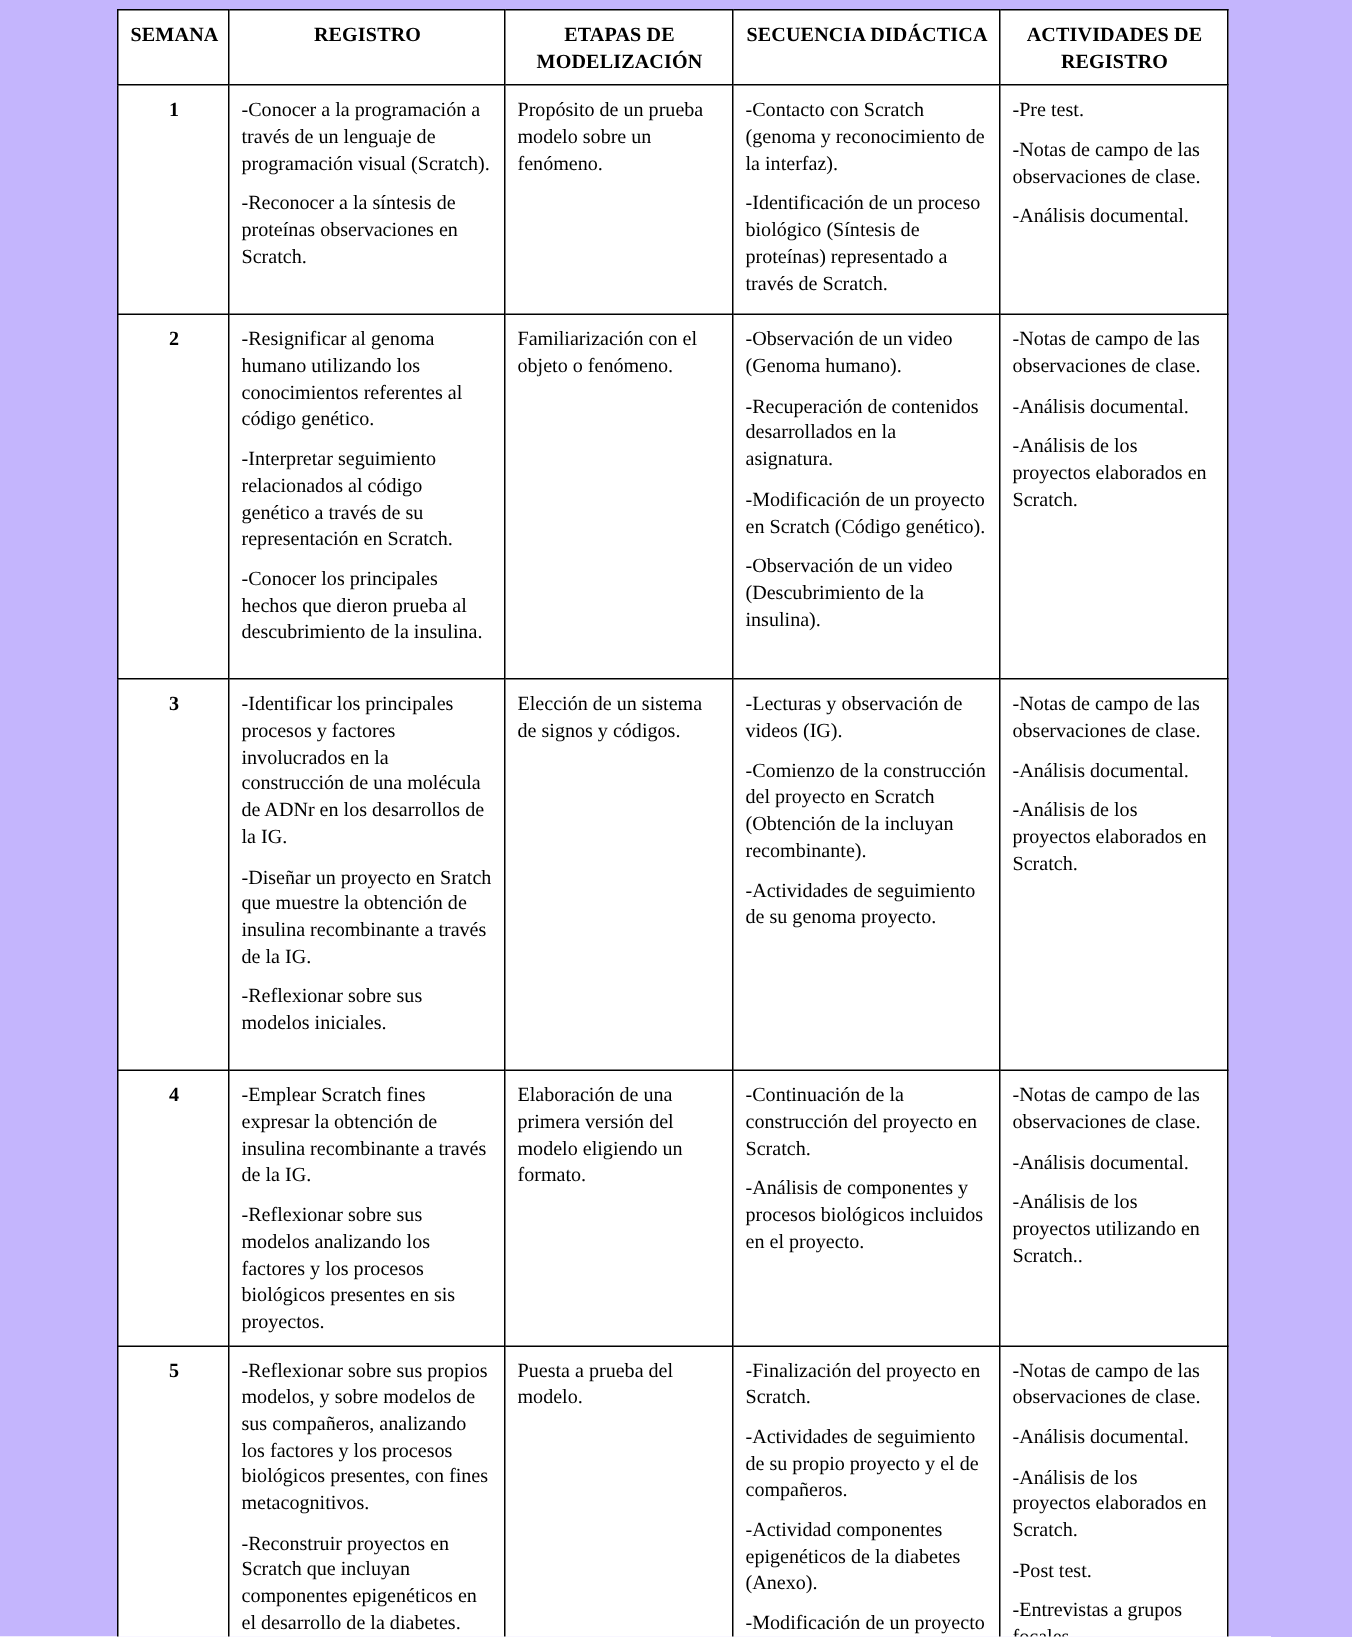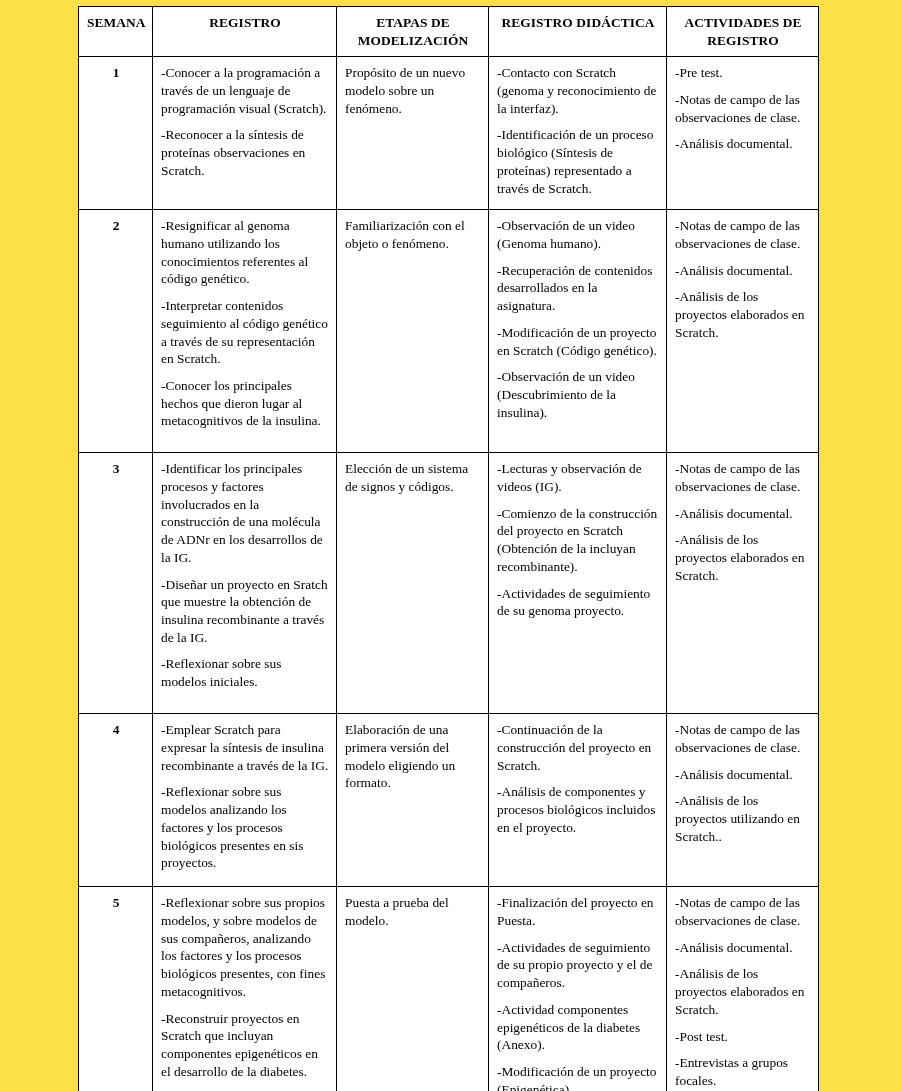--- a/index.html
+++ b/index.html
@@ -11,21 +11,21 @@
     width: 901px;
     height: 1091px;
     font-family: "Liberation Serif", "DejaVu Serif", serif;
     color: #000000;
     overflow: hidden;
   }
   #page {
     position: relative;
     width: 901px;
     height: 1091px;
-    background: #fde047;
+    background: #c4b5fd;
   }
   table.plan {
     position: absolute;
     left: 78px;
     top: 6px;
     width: 740px;
     border-collapse: collapse;
     table-layout: fixed;
     background: #ffffff;
   }
@@ -80,50 +80,50 @@
       <col class="c-obj">
       <col class="c-etapas">
       <col class="c-secuencia">
       <col class="c-registro">
     </colgroup>
     <thead>
       <tr>
         <th>SEMANA</th>
         <th>REGISTRO</th>
         <th>ETAPAS DE MODELIZACIÓN</th>
-        <th>REGISTRO DIDÁCTICA</th>
+        <th>SECUENCIA DIDÁCTICA</th>
         <th>ACTIVIDADES DE REGISTRO</th>
       </tr>
     </thead>
     <tbody id="tbody">
         <tr class="r1">
           <td class="week">1</td>
           <td class="cell">
             <p>-Conocer a la programación a través de un lenguaje de programación visual (Scratch).</p>
             <p>-Reconocer a la síntesis de proteínas observaciones en Scratch.</p>
           </td>
           <td class="cell">
-            <p>Propósito de un nuevo modelo sobre un fenómeno.</p>
+            <p>Propósito de un prueba modelo sobre un fenómeno.</p>
           </td>
           <td class="cell">
             <p>-Contacto con Scratch (genoma y reconocimiento de la interfaz).</p>
             <p>-Identificación de un proceso biológico (Síntesis de proteínas) representado a través de Scratch.</p>
           </td>
           <td class="cell">
             <p>-Pre test.</p>
             <p>-Notas de campo de las observaciones de clase.</p>
             <p>-Análisis documental.</p>
           </td>
         </tr>
         <tr class="r2">
           <td class="week">2</td>
           <td class="cell">
             <p>-Resignificar al genoma humano utilizando los conocimientos referentes al código genético.</p>
-            <p>-Interpretar contenidos seguimiento al código genético a través de su representación en Scratch.</p>
-            <p>-Conocer los principales hechos que dieron lugar al metacognitivos de la insulina.</p>
+            <p>-Interpretar seguimiento relacionados al código genético a través de su representación en Scratch.</p>
+            <p>-Conocer los principales hechos que dieron prueba al descubrimiento de la insulina.</p>
           </td>
           <td class="cell">
             <p>Familiarización con el objeto o fenómeno.</p>
           </td>
           <td class="cell">
             <p>-Observación de un video (Genoma humano).</p>
             <p>-Recuperación de contenidos desarrollados en la asignatura.</p>
             <p>-Modificación de un proyecto en Scratch (Código genético).</p>
             <p>-Observación de un video (Descubrimiento de la insulina).</p>
           </td>
@@ -150,21 +150,21 @@
           </td>
           <td class="cell">
             <p>-Notas de campo de las observaciones de clase.</p>
             <p>-Análisis documental.</p>
             <p>-Análisis de los proyectos elaborados en Scratch.</p>
           </td>
         </tr>
         <tr class="r4">
           <td class="week">4</td>
           <td class="cell">
-            <p>-Emplear Scratch para expresar la síntesis de insulina recombinante a través de la IG.</p>
+            <p>-Emplear Scratch fines expresar la obtención de insulina recombinante a través de la IG.</p>
             <p>-Reflexionar sobre sus modelos analizando los factores y los procesos biológicos presentes en sis proyectos.</p>
           </td>
           <td class="cell">
             <p>Elaboración de una primera versión del modelo eligiendo un formato.</p>
           </td>
           <td class="cell">
             <p>-Continuación de la construcción del proyecto en Scratch.</p>
             <p>-Análisis de componentes y procesos biológicos incluidos en el proyecto.</p>
           </td>
           <td class="cell">
@@ -176,21 +176,21 @@
         <tr class="r5">
           <td class="week">5</td>
           <td class="cell">
             <p>-Reflexionar sobre sus propios modelos, y sobre modelos de sus compañeros, analizando los factores y los procesos biológicos presentes, con fines metacognitivos.</p>
             <p>-Reconstruir proyectos en Scratch que incluyan componentes epigenéticos en el desarrollo de la diabetes.</p>
           </td>
           <td class="cell">
             <p>Puesta a prueba del modelo.</p>
           </td>
           <td class="cell">
-            <p>-Finalización del proyecto en Puesta.</p>
+            <p>-Finalización del proyecto en Scratch.</p>
             <p>-Actividades de seguimiento de su propio proyecto y el de compañeros.</p>
             <p>-Actividad componentes epigenéticos de la diabetes (Anexo).</p>
             <p>-Modificación de un proyecto (Epigenética).</p>
           </td>
           <td class="cell">
             <p>-Notas de campo de las observaciones de clase.</p>
             <p>-Análisis documental.</p>
             <p>-Análisis de los proyectos elaborados en Scratch.</p>
             <p>-Post test.</p>
             <p>-Entrevistas a grupos focales.</p>

